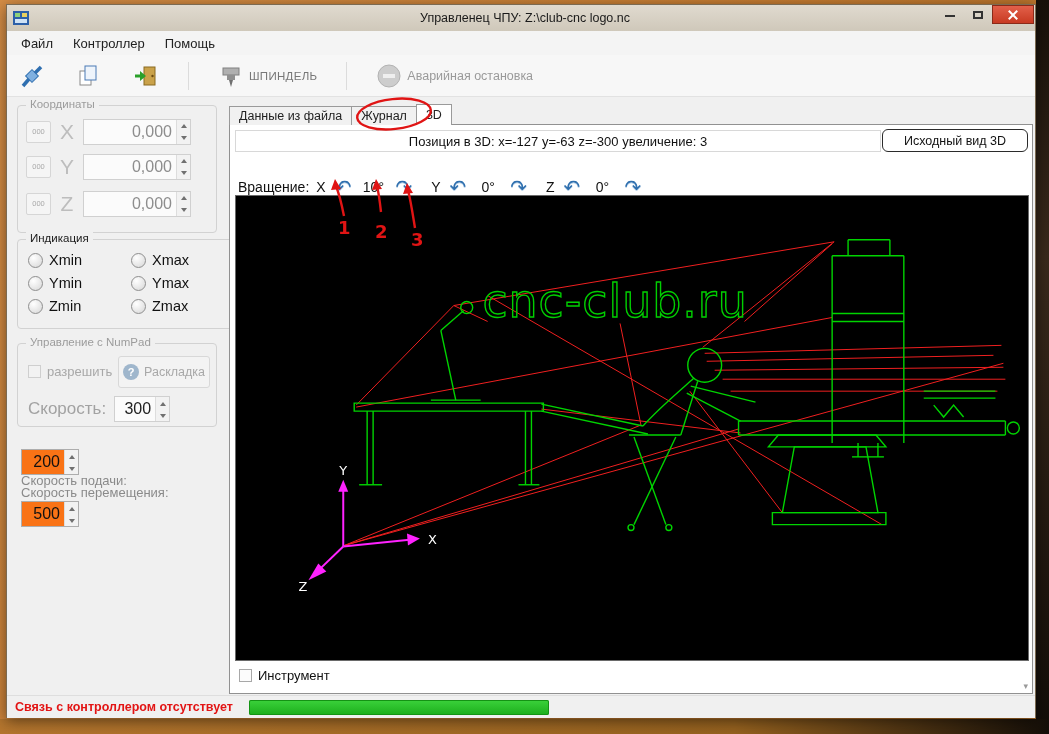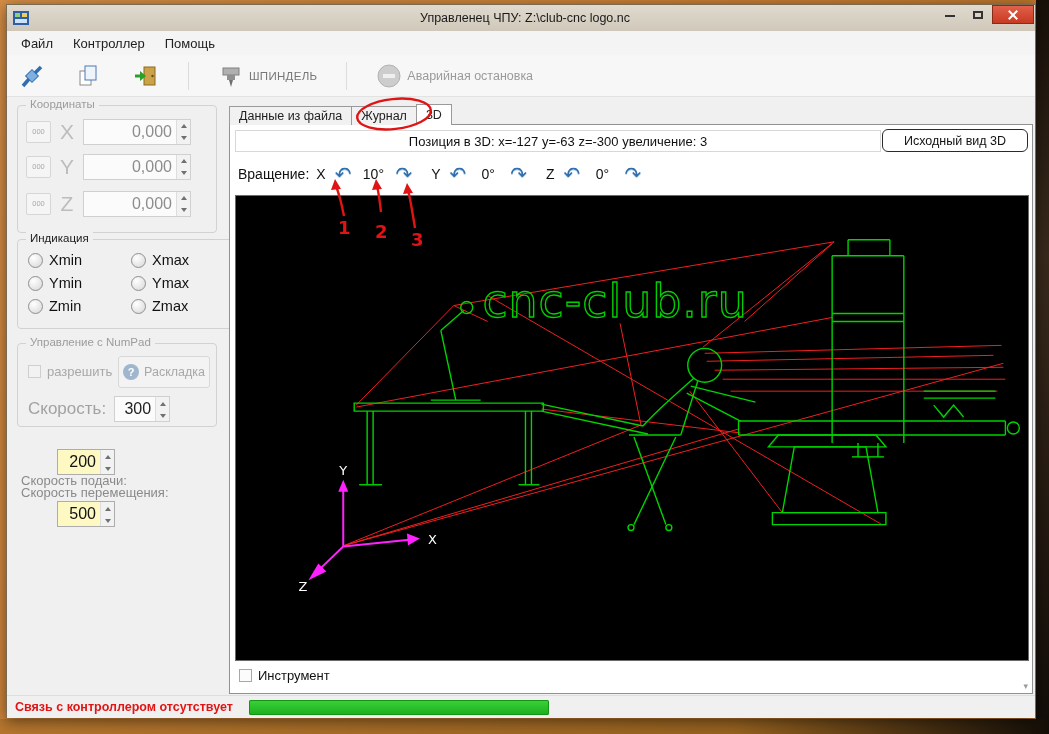--- a/index.html
+++ b/index.html
@@ -47,21 +47,21 @@
   .group { position:absolute; border:1px solid #d2d2d2; border-radius:4px; background:#f0f0f0; }
   .group-label { position:absolute; left:8px; top:-8px; background:#f0f0f0; padding:0 4px; font-size:11.5px; }
   .group-label.dis { color:#9c9c9c; }
   .group-label.en { color:#1a1a1a; }
 
   .coord-row { position:absolute; left:8px; display:flex; align-items:center; gap:7px; height:27px; }
   .zero-btn { width:25px; height:22px; border:1px solid #d6d6d6; background:#f5f5f5; color:#a8a8a8;
     font-size:7.5px; display:flex; align-items:center; justify-content:center; border-radius:2px; }
   .axis-letter { width:18px; font-size:21px; color:#bdbdbd; text-align:center; }
   .spin { display:flex; border:1px solid #d0d0d0; background:#fbfbfb; height:26px; align-items:stretch; }
-  .spin.en { border-color:#adadad; background:#fef9c3;margin-left:36px; }
+  .spin.en { border-color:#adadad; background:#f97316; }
   .spin-val { flex:1; display:flex; align-items:center; justify-content:flex-end; padding:0 4px;
     font-size:16px; color:#8d8d8d; }
   .spin.en .spin-val { color:#111; }
   .spin-btns { width:14px; border-left:1px solid #ddd; display:flex; flex-direction:column; }
   .spin-up,.spin-down { flex:1; position:relative; background:#f2f2f2; cursor:pointer; }
   .spin-up::after { content:""; position:absolute; left:50%; top:55%; transform:translate(-50%,-50%);
     border-left:3px solid transparent; border-right:3px solid transparent; border-bottom:4px solid #707070; }
   .spin-down::after { content:""; position:absolute; left:50%; top:55%; transform:translate(-50%,-50%);
     border-left:3px solid transparent; border-right:3px solid transparent; border-top:4px solid #707070; }
   .coord-spin { width:108px; }
@@ -89,21 +89,21 @@
   .tab + .tab { margin-left:-1px; }
   .tab.active { background:#fff; height:21px; padding-top:3px; position:relative; z-index:3; }
   .tabpanel { position:absolute; left:222px; top:119px; width:804px; height:570px; background:#fff;
     border:1px solid #919191; }
 
   .posbar { position:absolute; left:5px; top:5px; width:646px; height:22px; border:1px solid #d8d8d8;
     display:flex; align-items:center; justify-content:center; font-size:13px; color:#111; background:#fff; }
   .resetbtn { position:absolute; right:4px; top:4px; width:146px; height:23px; border:1px solid #2b2b2b;
     background:#fff; font-size:12.5px; color:#111; border-radius:6px; cursor:pointer;
     display:flex; align-items:center; justify-content:center; }
-  .rotrow { position:absolute; left:8px; top:35px; height:28px; display:flex; align-items:center;
+  .rotrow { position:absolute; left:8px; top:48px; height:28px; display:flex; align-items:center;
     gap:7px; font-size:14px; color:#111;justify-content:flex-end; }
   .rot-icon { font-size:20px; color:#2f6fae; line-height:1; cursor:pointer; padding:0 2px;
     text-shadow: 0 1px 0 #bcd4ea; }
   .rot-axis { font-size:14px; color:#111; margin-left:10px; }
   .rot-val { font-size:14px; color:#111; min-width:26px; text-align:center; }
 
   .viewport { position:absolute; left:5px; top:70px; width:794px; height:466px; background:#000;
     border:1px solid #6a6a6a; }
   .toolrow { position:absolute; left:9px; top:543px; display:flex; align-items:center; gap:6px;
     font-size:13px; color:#111; }

